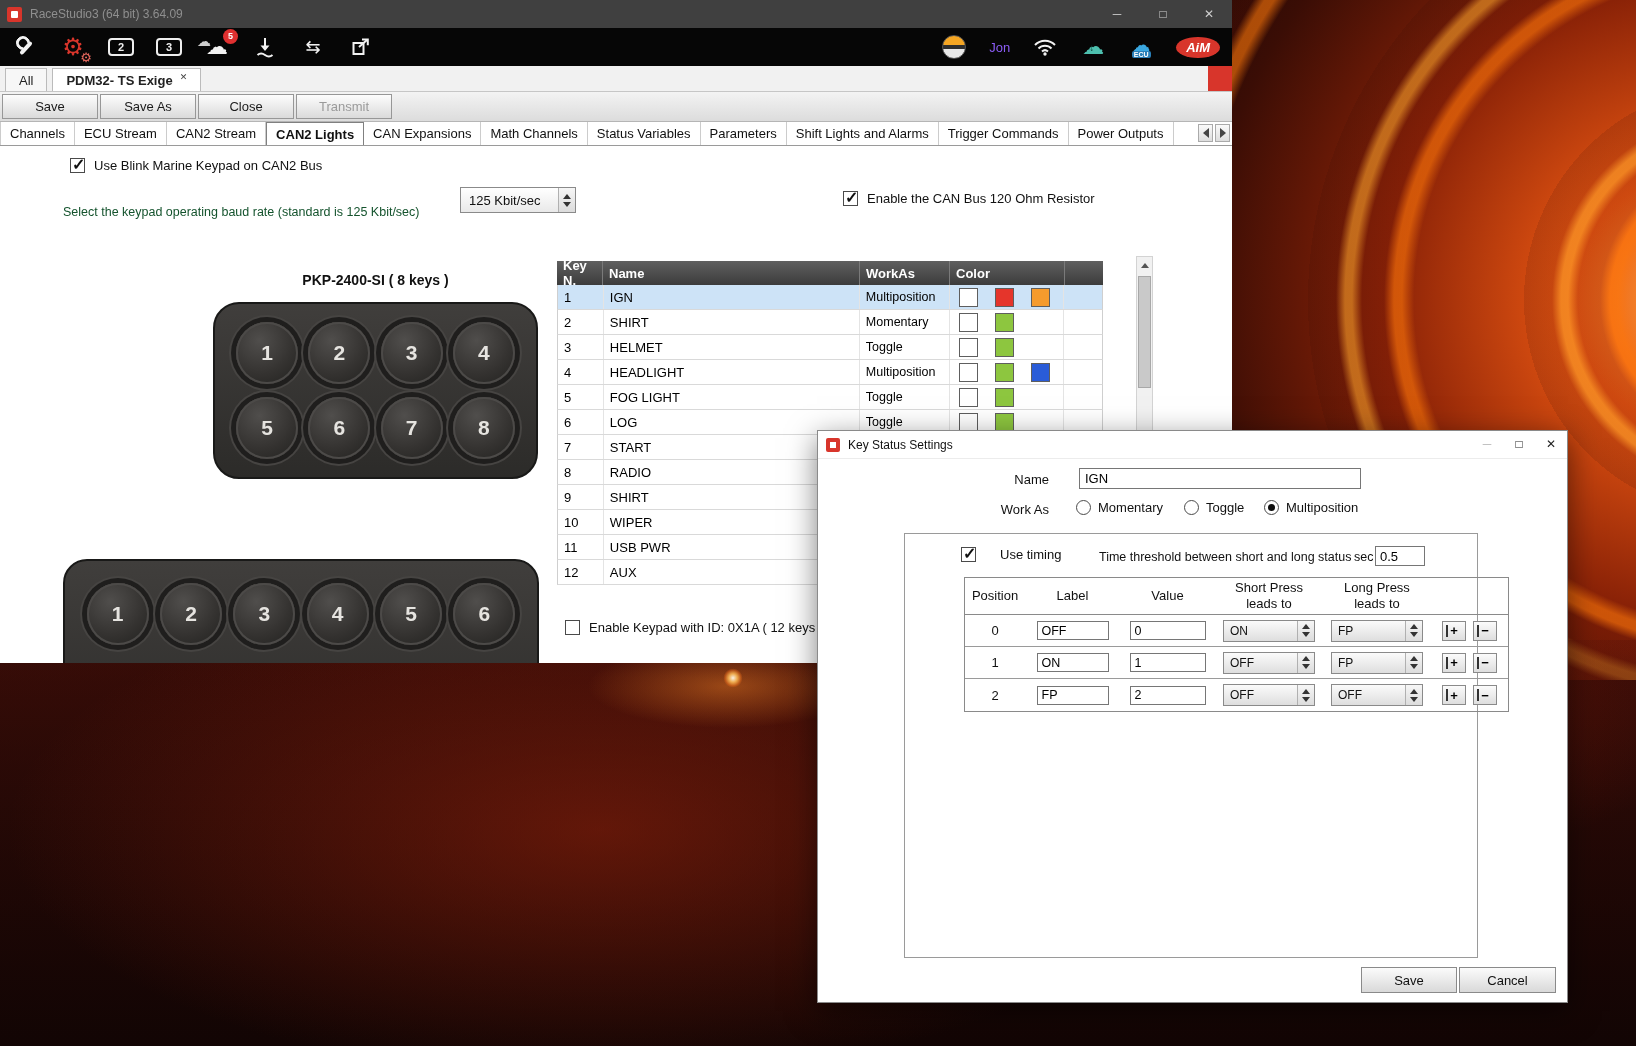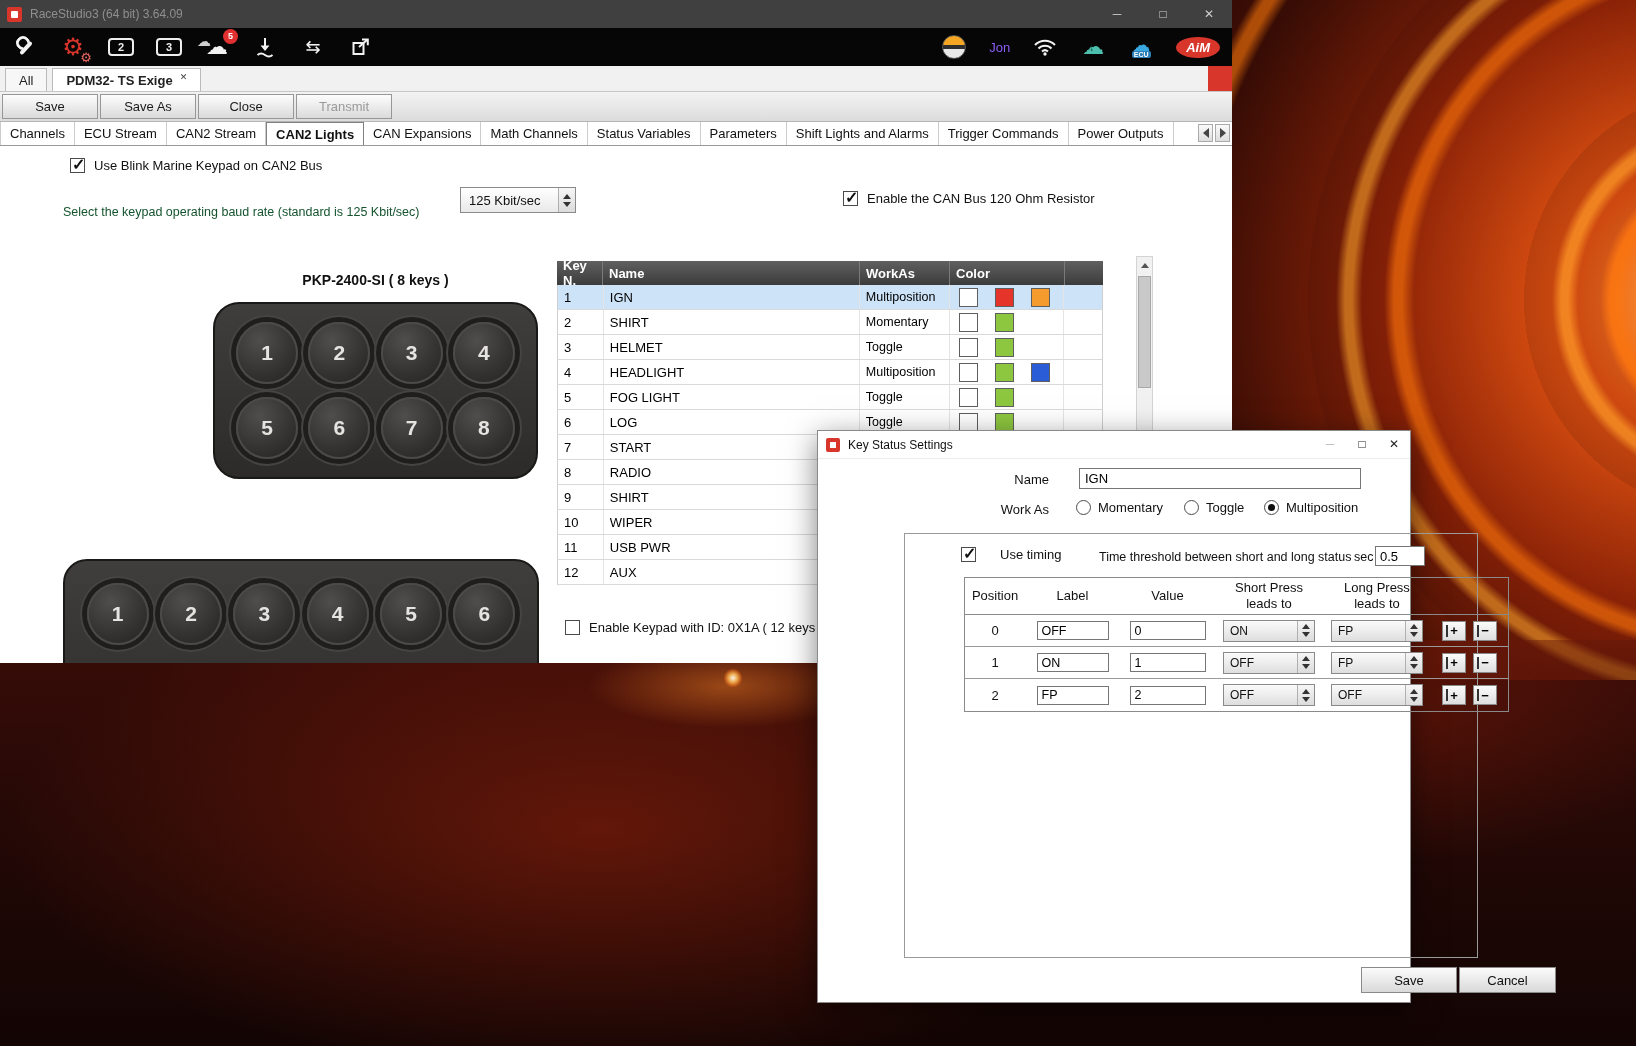--- a/index.html
+++ b/index.html
@@ -111,21 +111,21 @@
   .kworkas { font-size:12.5px; }
   .kcolors { gap:17px; padding-left:9px; }
   .swatch { width:19px; height:19px; border:1px solid #5e5e5e; flex:0 0 auto; }
 
   .vscroll { position:absolute; left:1136px; top:110px; width:17px; height:380px; background:#f1f1f1; border:1px solid #d3d3d3; }
   .vs-up { height:16px; display:flex; align-items:center; justify-content:center; }
   .tri-u { width:0; height:0; border:4px solid transparent; border-top:none; border-bottom:5px solid #555; }
   .vs-thumb { position:absolute; left:1px; top:19px; width:13px; height:112px; background:#c9c9c9; border:1px solid #a8a8a8; }
 
   
-  .dialog { position:absolute; left:817px; top:430px; width:594px; height:573px; background:#fff; border:1px solid #8a8a8a; box-shadow:0 8px 28px rgba(0,0,0,.5); z-index:3; font-size:13px; color:#111; }
+  .dialog { position:absolute; left:817px; top:430px; width:751px; height:573px; background:#fff; border:1px solid #8a8a8a; box-shadow:0 8px 28px rgba(0,0,0,.5); z-index:3; font-size:13px; color:#111; }
   .dlg-titlebar { height:28px; display:flex; align-items:center; gap:8px; padding-left:8px; border-bottom:1px solid #ececec; font-size:12px; }
   .dlg-icon { width:14px; height:14px; background:#d8352b; border-radius:2px; position:relative; }
   .dlg-icon::after { content:""; position:absolute; inset:4px; background:#fff; }
   .dlg-controls { margin-left:auto; display:flex; }
   .dlg-btn-win { width:32px; height:27px; text-align:center; line-height:27px; font-size:12px; color:#222; }
   .dlg-btn-win.min { color:#b8b8b8; }
 
   .dlg-name-label { position:absolute; left:150px; top:41px; width:81px; text-align:right; }
   .dlg-name-input { position:absolute; left:261px; top:37px; width:282px; height:21px; border:1px solid #767676; font-size:13px; padding-left:5px; font-family:inherit; }
   .dlg-workas-label { position:absolute; left:150px; top:71px; width:81px; text-align:right; }

